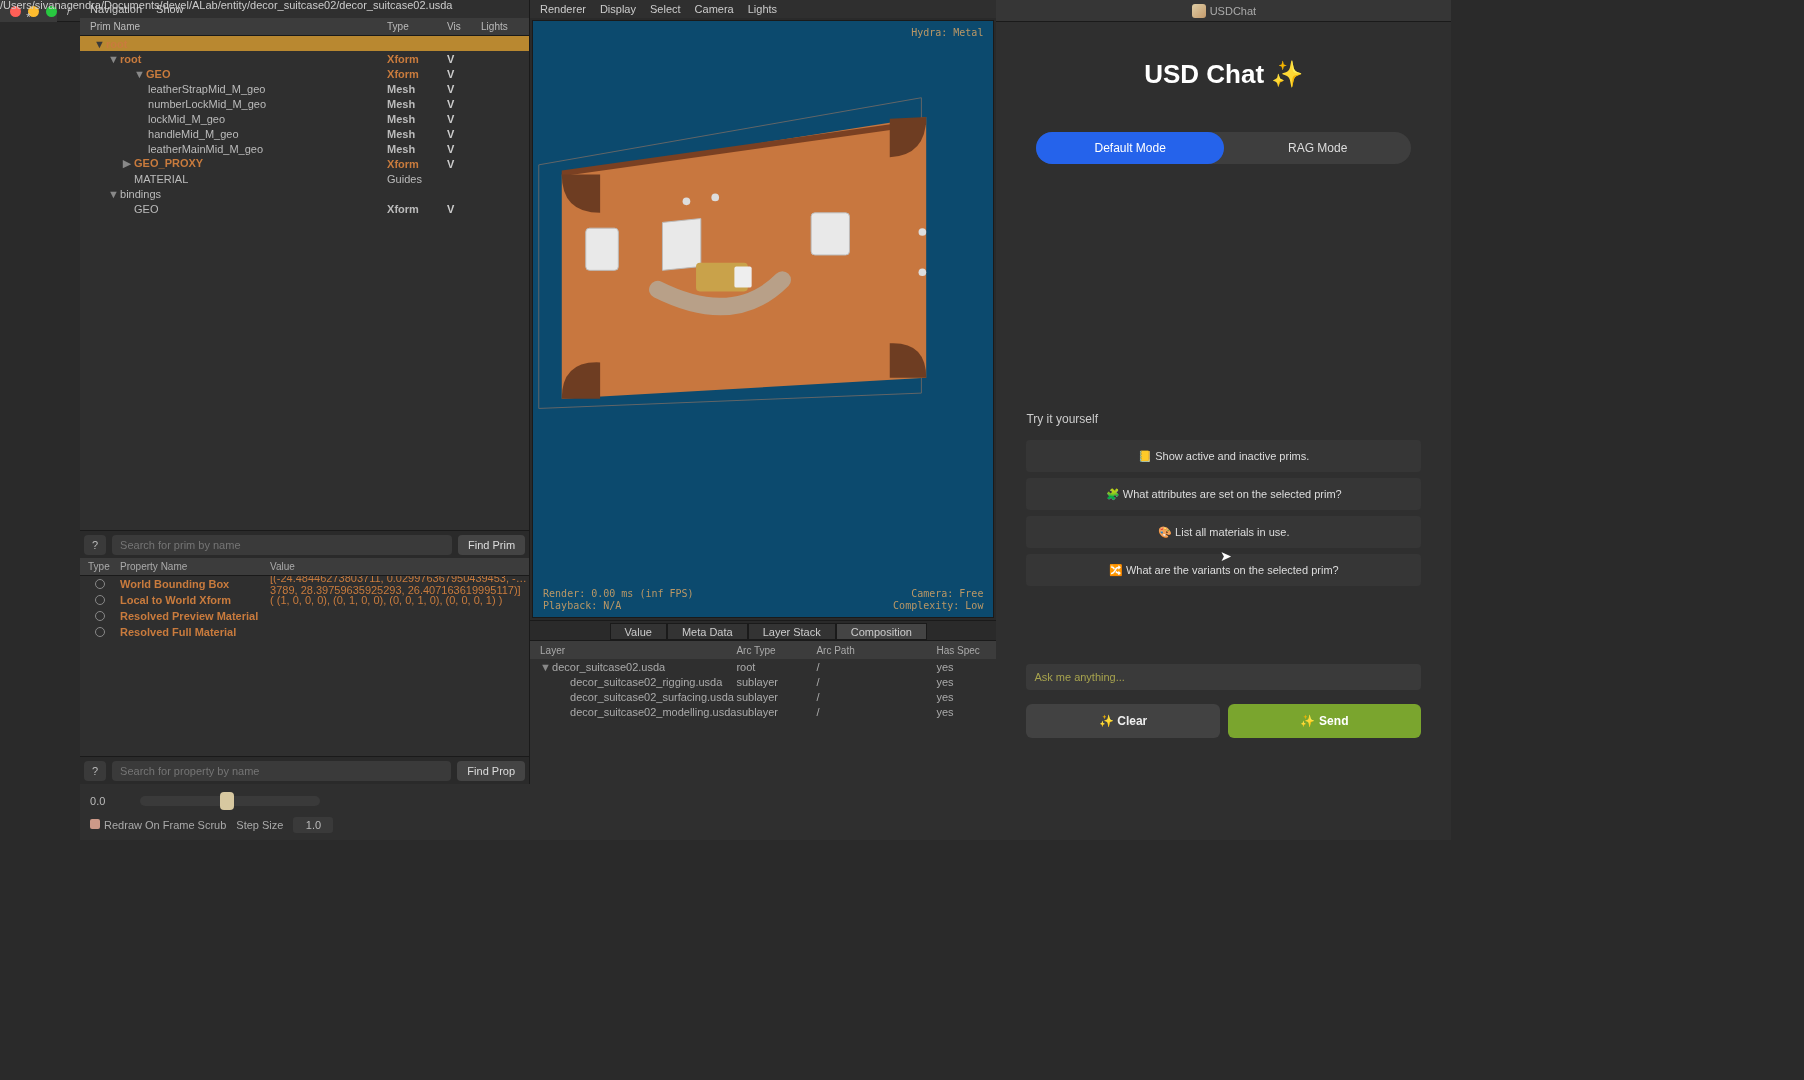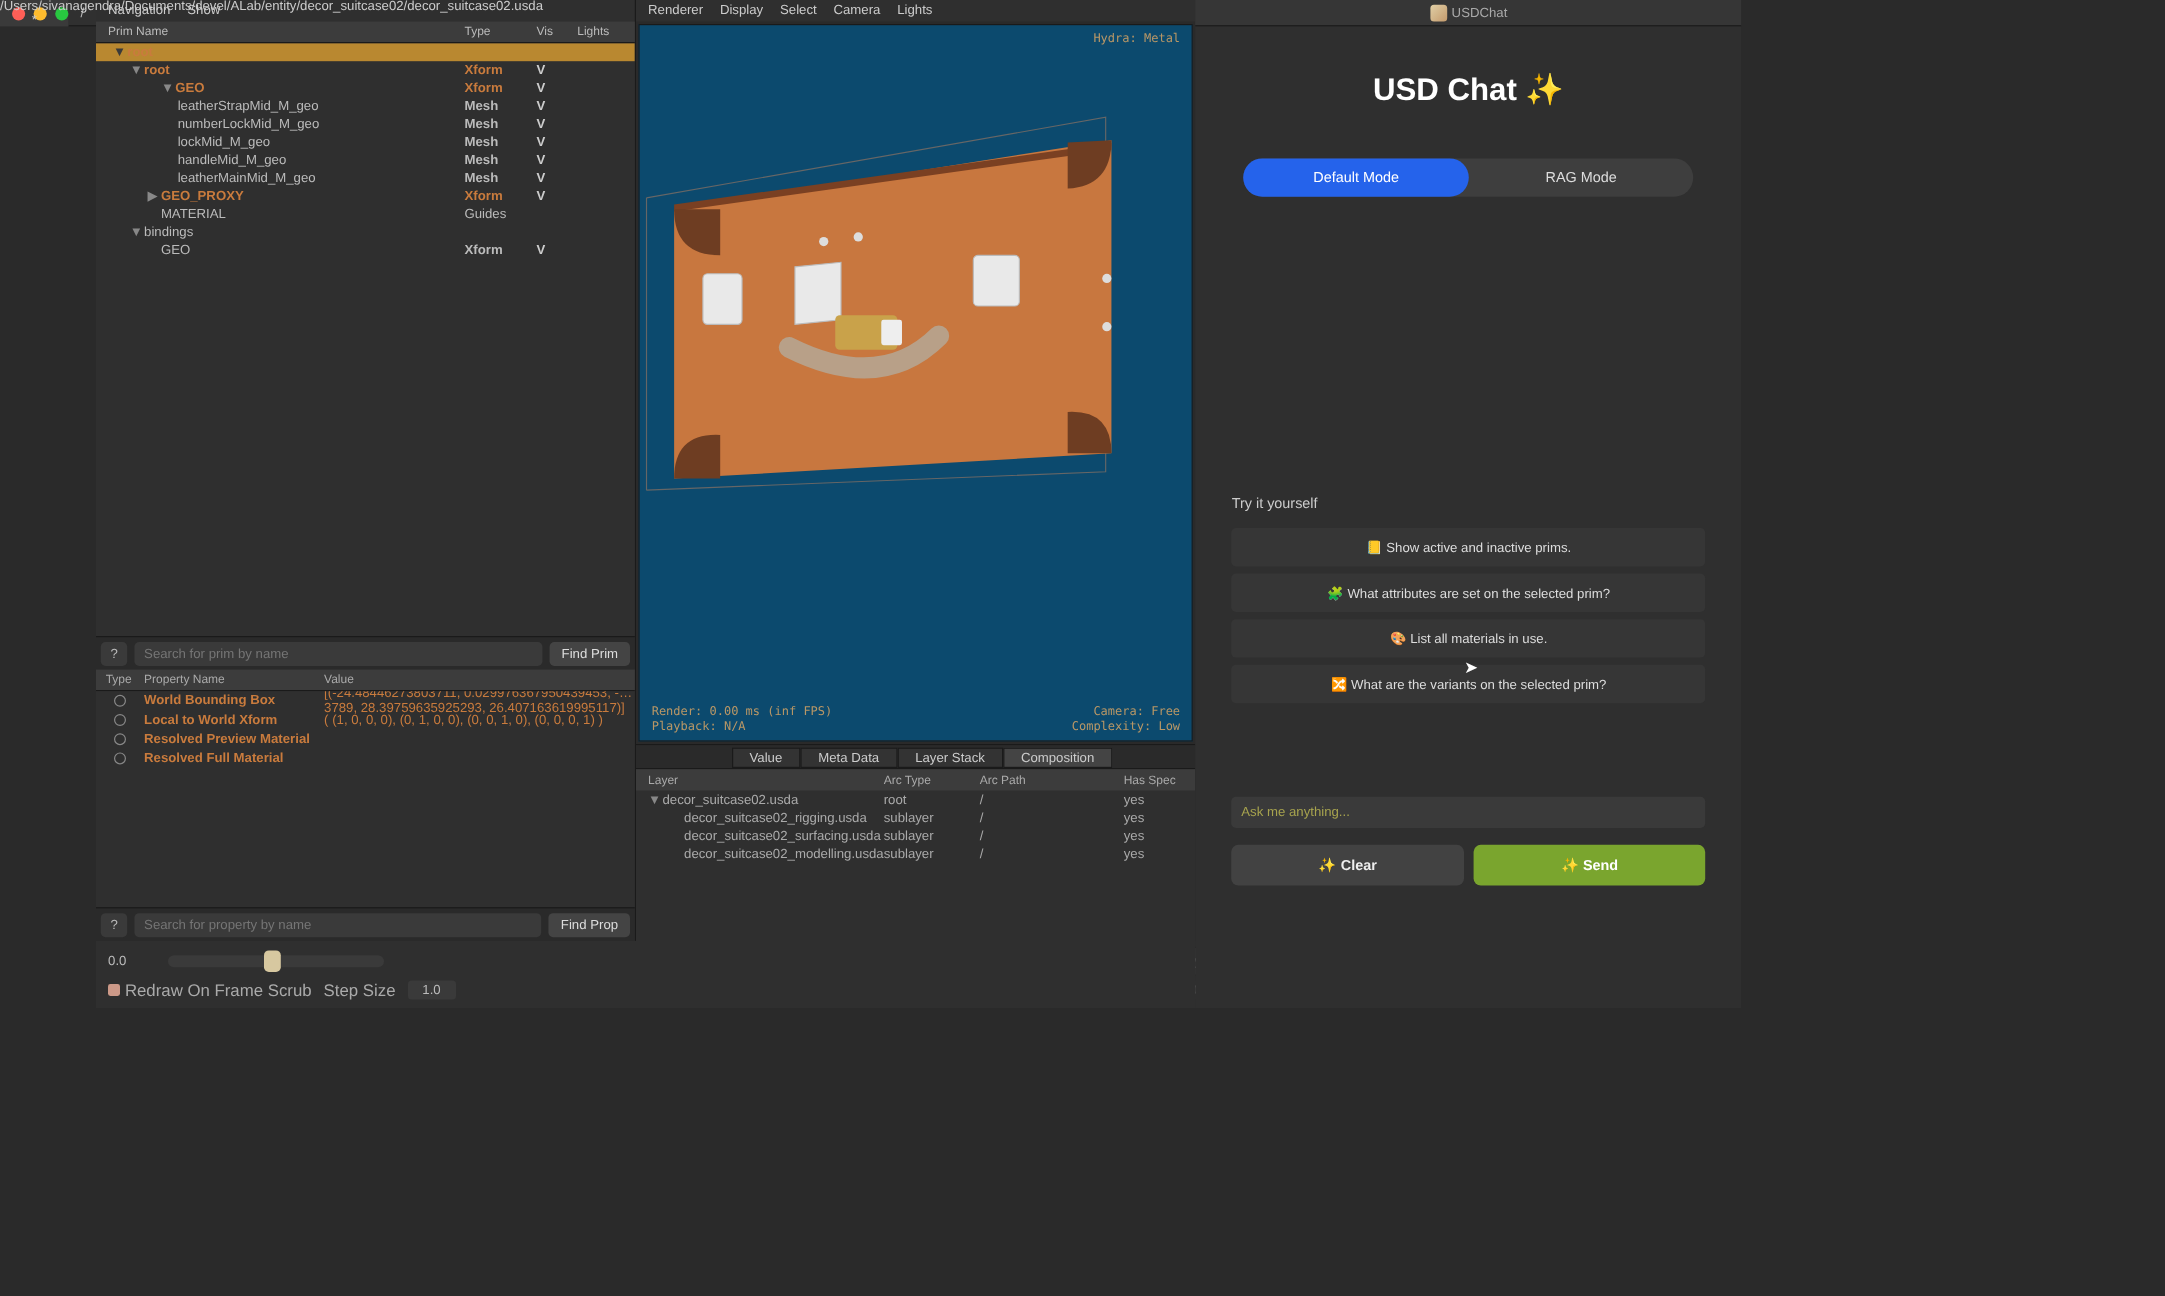--- a/index.html
+++ b/index.html
@@ -102,21 +102,21 @@
 .timeline{height:56px;background:#2f2f2f;display:flex;flex-direction:column;padding:4px 10px;width:940px}
 .tl-top{display:flex;align-items:center;height:28px;gap:10px}
 .tl-val{width:40px;color:#bbb;font-size:11px}
 .tl-track{flex:1;height:10px;background:#3a3a3a;border-radius:6px;position:relative;max-width:180px}
 .tl-knob{position:absolute;top:-4px;width:14px;height:18px;border-radius:4px;background:#d7c8a0}
 .tl-spacer{flex:1}
 .tl-frameval{width:46px;height:18px;background:#3a3a3a;border-radius:3px;display:flex;align-items:center;justify-content:center;color:#bbb;font-size:11px}
 .tl-play{width:40px;height:24px;background:#444;border:1px solid #1a1a1a;border-radius:3px;display:flex;align-items:center;justify-content:center;color:#ccc;font-size:11px;margin-left:20px}
 .tl-bot{display:flex;align-items:center;height:22px;gap:10px;justify-content:center}
 .chk{width:10px;height:10px;background:#c98;border-radius:2px;display:inline-block;margin-right:4px}
-.tl-bot .lbl{color:#aaa;font-size:14px}
+.tl-bot .lbl{color:#aaa;font-size:11px}
 .tl-bot .stepv{width:40px;height:16px;background:#3a3a3a;border-radius:3px;display:flex;align-items:center;justify-content:center;color:#bbb;font-size:11px}
 .tl-framelbl{margin-left:auto;color:#aaa}
 </style>
 </head>
 <body>
 
 <div class="app">
 
   <div class="titlebar">
     <div class="traffic">

